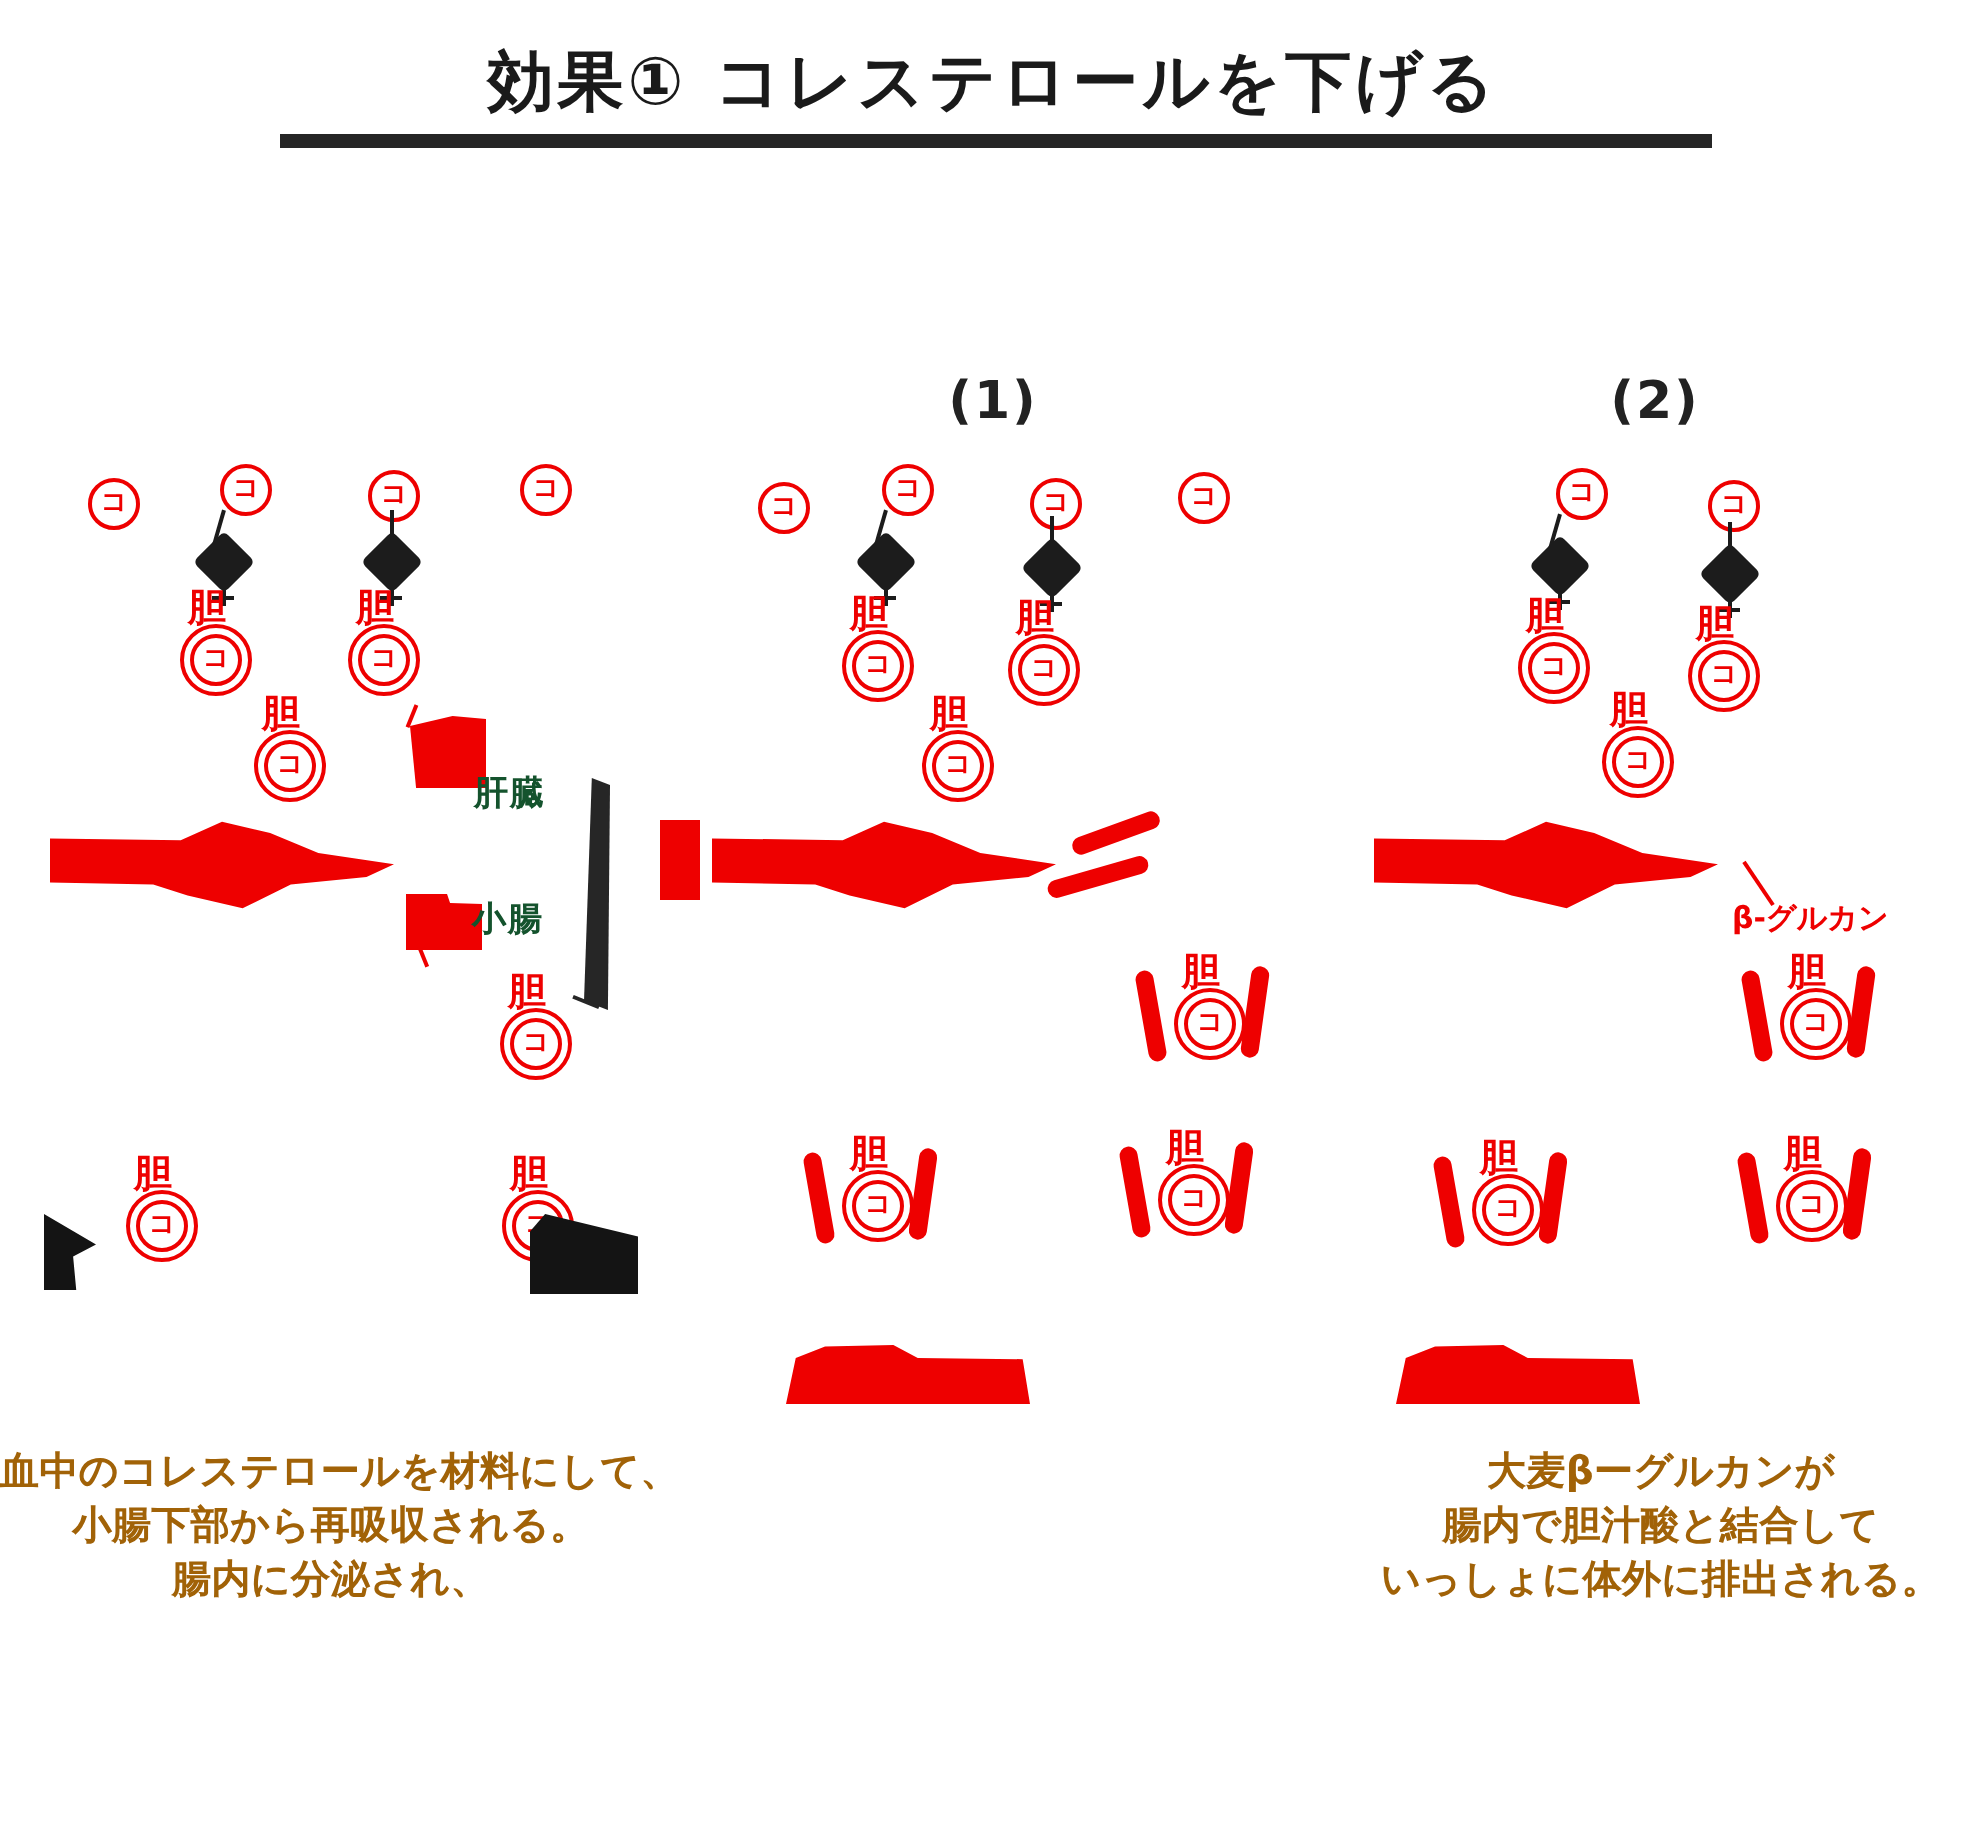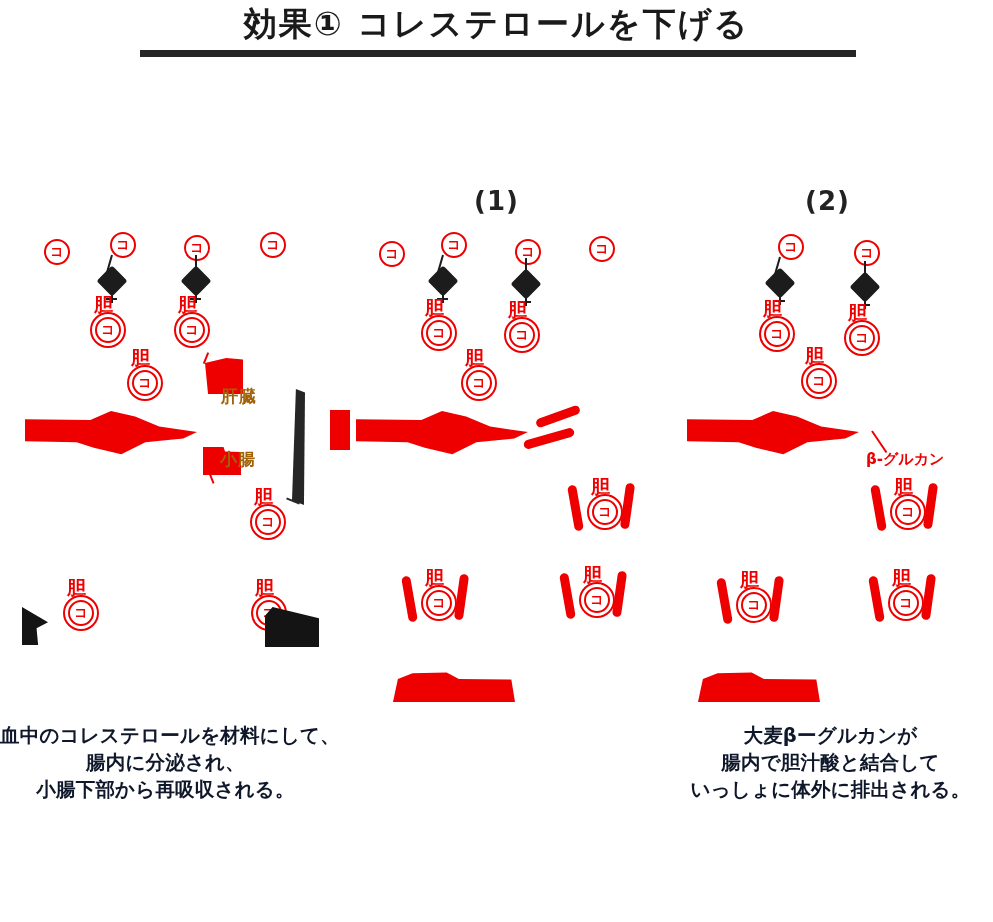--- a/index.html
+++ b/index.html
@@ -12,21 +12,21 @@
     width: 993px;
     height: 922px;
     overflow: hidden;
     position: relative;
   }
 
   
   #title-block {
     position: absolute;
     left: 0;
-    top: 0;
+    top: 17px;
     width: 792px;
     height: 70px;
   }
   #page-title {
     position: absolute;
     left: 0;
     top: 2px;
     width: 993px;
     text-align: center;
     font-size: 33px;
@@ -226,25 +226,26 @@
     clip-path: polygon(4% 28%, 16% 10%, 44% 8%, 54% 28%, 97% 30%, 100% 100%, 0% 100%);
   }
 
   
   .organ-chip {
     position: absolute;
     background: #ee0000;
   }
   .organ-label {
     position: absolute;
-    color: #a16207;
+    color: #14532d;
     font-size: 17px;
     font-weight: bold;
     letter-spacing: 1px;
     white-space: nowrap;
+    margin-left: 16px;
   }
   .organ-leader {
     position: absolute;
     background: #ee0000;
   }
 
   
   .wall {
     position: absolute;
     background: #262626;
@@ -277,21 +278,21 @@
     transform: rotate(-34deg);
     transform-origin: top center;
   }
 
   
   .caption {
     position: absolute;
     text-align: center;
     font-size: 19.5px;
     font-weight: bold;
-    color: #0f172a;
+    color: #a16207;
     line-height: 27px;
     letter-spacing: 0.2px;
   }
   #caption-1 { left: 0px;   top: 722px; width: 331px; }
   #caption-2 { left: 334px; top: 722px; width: 331px; }
   .caption .line { display: block; white-space: nowrap; }
 </style>
 </head>
 <body>
 
@@ -369,22 +370,22 @@
 
   <div class="organ-chip" style="left:330px; top:410px; width:20px; height:40px;"></div>
 
   <div class="black-arrow" style="left:22px; top:607px; width:26px; height:38px;
        clip-path: polygon(0% 0%, 100% 40%, 56% 56%, 62% 100%, 0% 100%);"></div>
   <div class="black-arrow" style="left:265px; top:607px; width:54px; height:40px;
        clip-path: polygon(14% 0%, 100% 28%, 100% 100%, 0% 100%, 0% 22%);"></div>
 
   <div class="caption" id="caption-1">
     <span class="line">血中のコレステロールを材料にして、</span>
+    <span class="line">小腸下部から再吸収される。</span>
     <span class="line">腸内に分泌され、</span>
-    <span class="line">小腸下部から再吸収される。</span>
   </div>
 </div>
 
 <div class="panel" id="panel-2">
   <div class="panel-header">(1)</div>
 
   <div class="chol" style="left:48px;  top:241px;">コ</div>
   <div class="chol" style="left:110px; top:232px;">コ</div>
   <div class="chol" style="left:184px; top:239px;">コ</div>
   <div class="chol" style="left:258px; top:236px;">コ</div>

